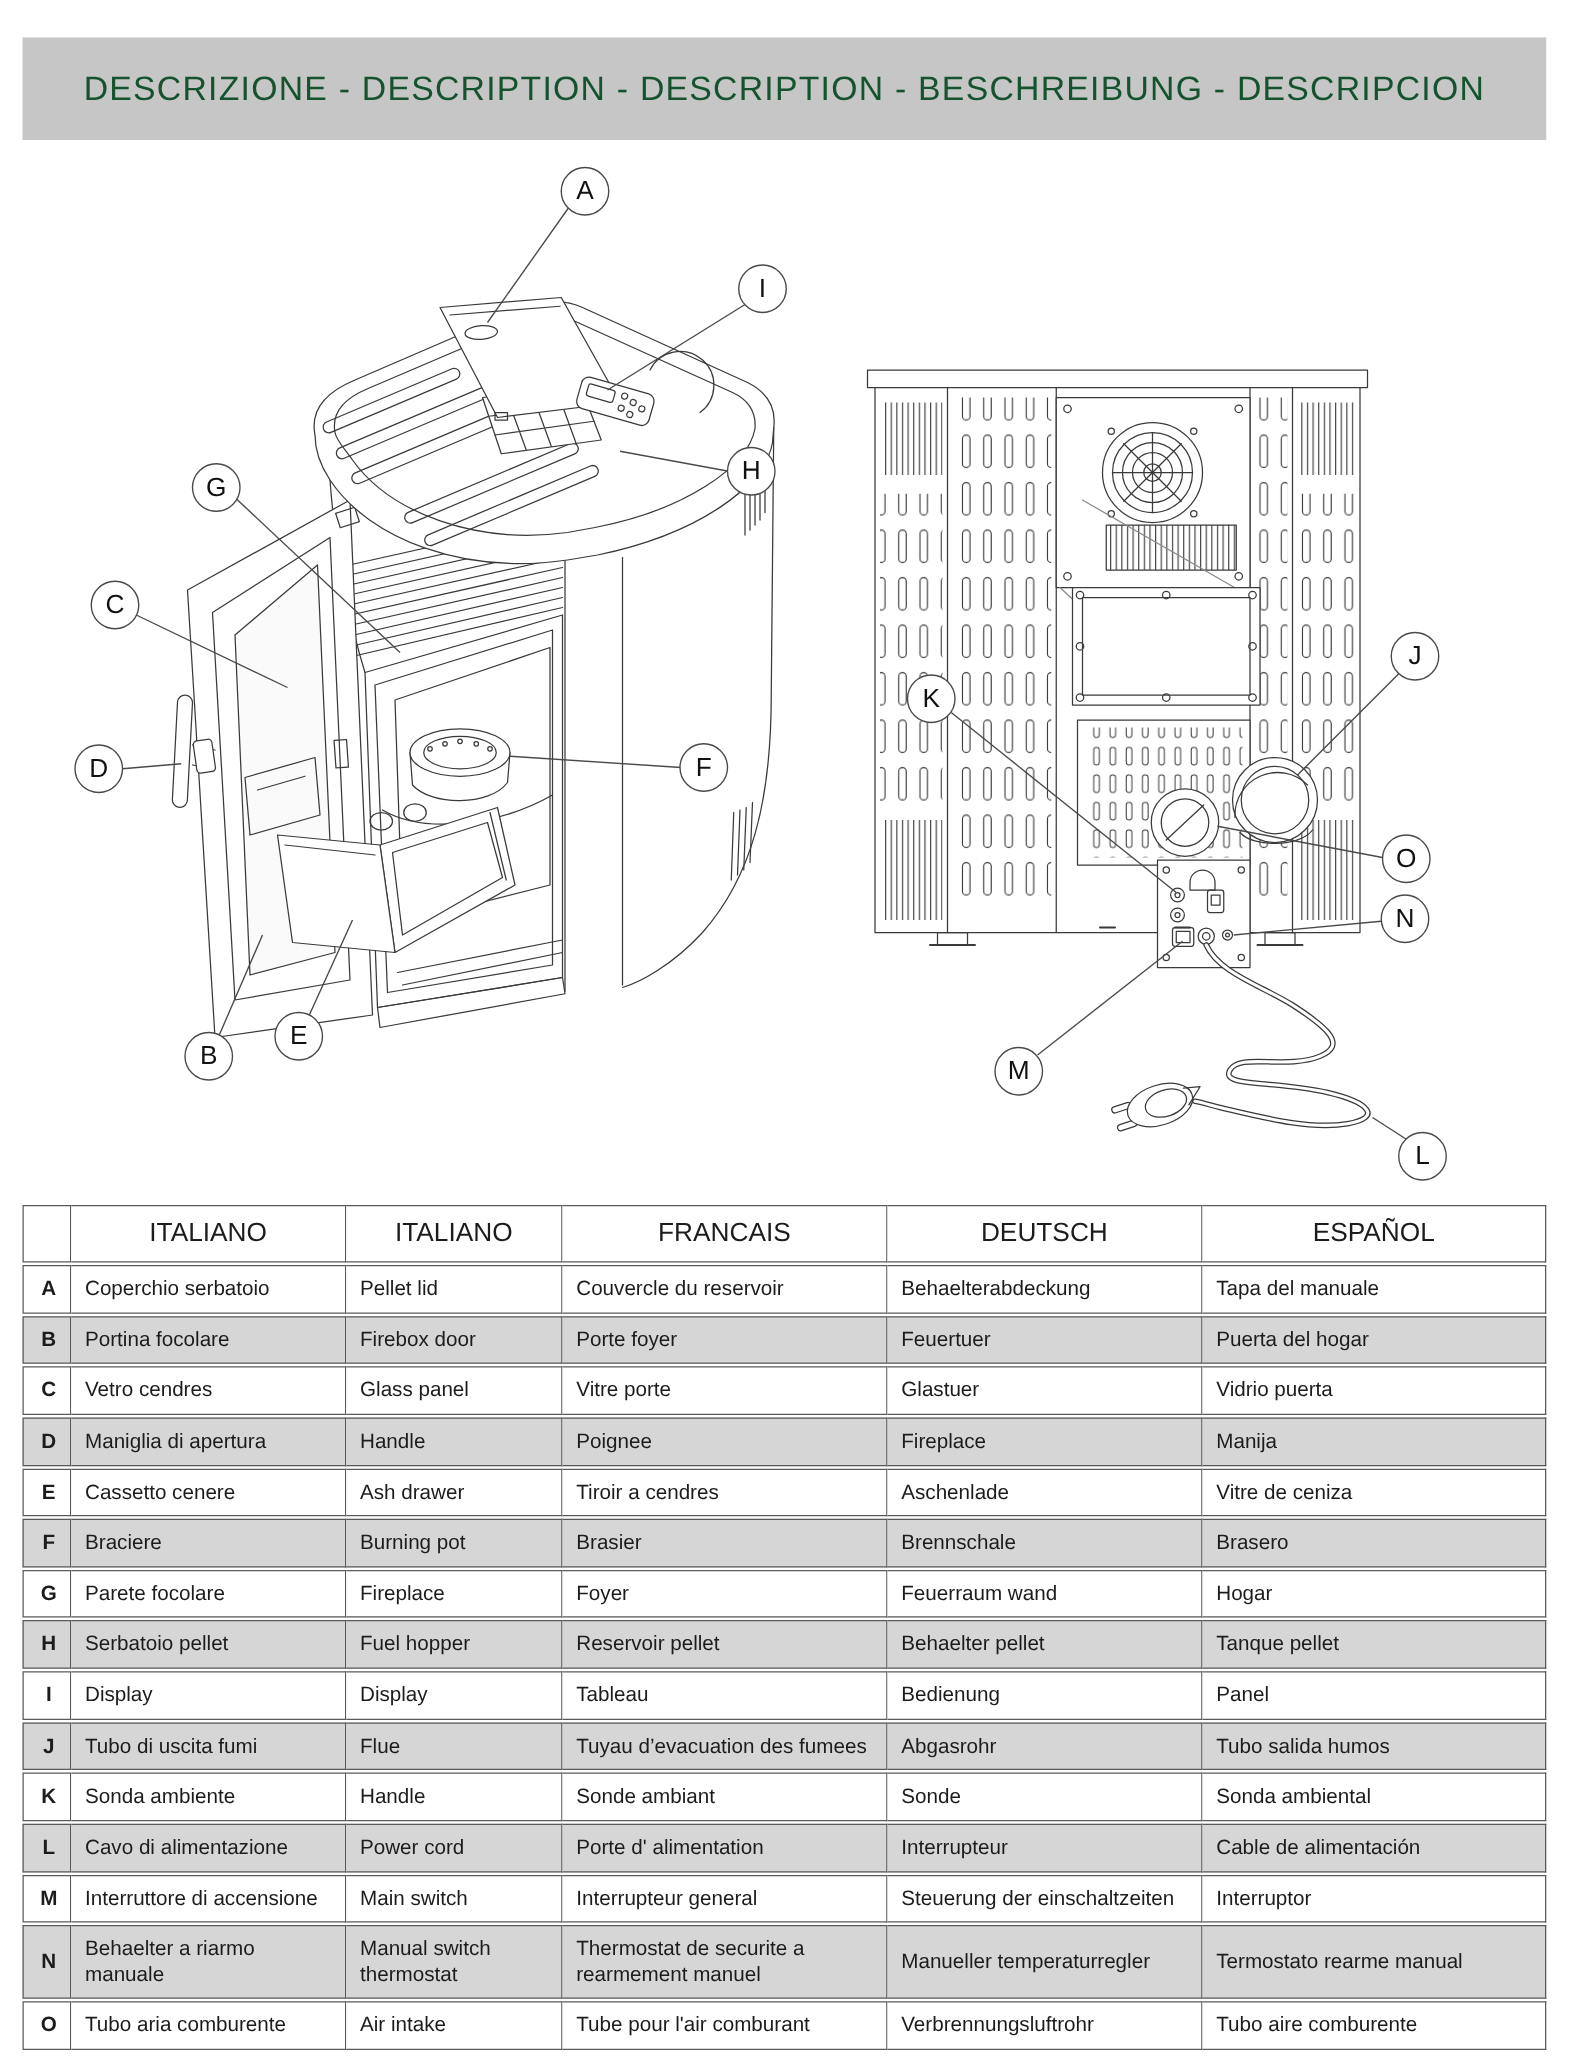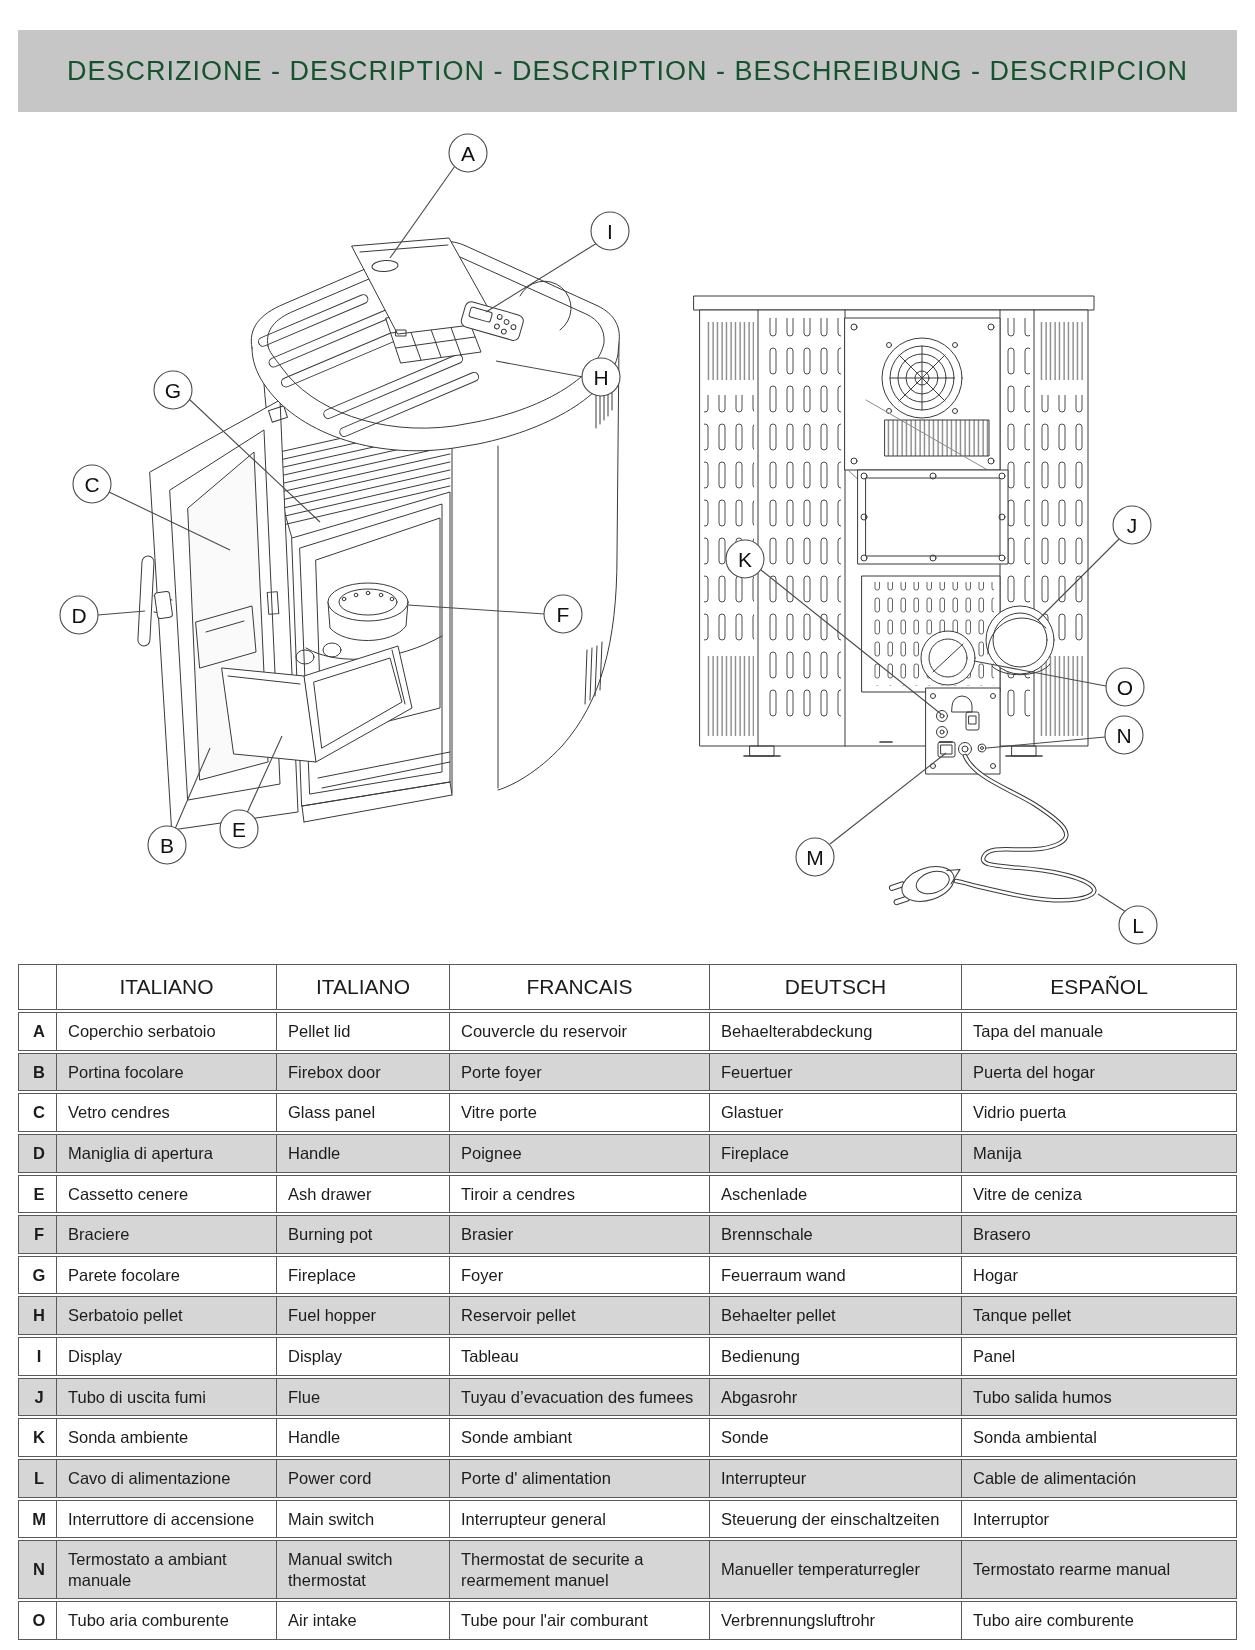--- a/index.html
+++ b/index.html
@@ -408,21 +408,21 @@
     <tr>
           <td class="letter">M</td>
           <td>Interruttore di accensione</td>
           <td>Main switch</td>
           <td>Interrupteur general</td>
           <td>Steuerung der einschaltzeiten</td>
           <td>Interruptor</td>
         </tr>
     <tr class="sh">
           <td class="letter">N</td>
-          <td>Termostato a ambiant manuale</td>
+          <td>Behaelter a riarmo manuale</td>
           <td>Manual switch thermostat</td>
           <td>Thermostat de securite a rearmement manuel</td>
           <td>Manueller temperaturregler</td>
           <td>Termostato rearme manual</td>
         </tr>
     <tr>
           <td class="letter">O</td>
           <td>Tubo aria comburente</td>
           <td>Air intake</td>
           <td>Tube pour l'air comburant</td>

